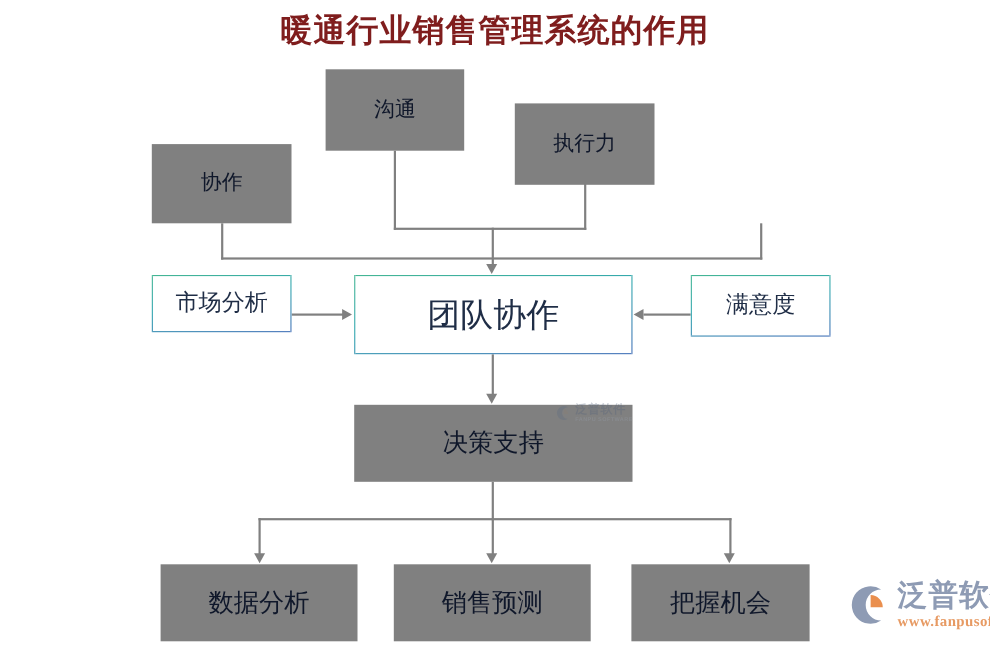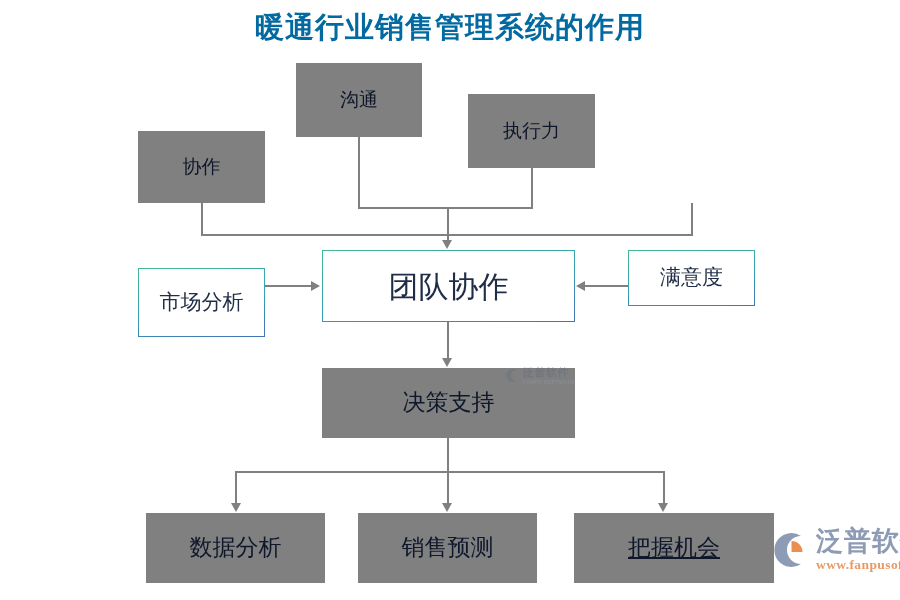--- a/index.html
+++ b/index.html
@@ -20,21 +20,21 @@
 
   
   .title {
     position: absolute;
     left: 0;
     top: 8px;
     width: 900px;
     text-align: center;
     font-size: 29px;
     font-weight: bold;
-    color: #0369a1;
+    color: #7f1d1d;
     letter-spacing: 1px;
     font-family: "Liberation Serif", "DejaVu Serif", serif;
   }
 
   
   .node {
     position: absolute;
     box-sizing: border-box;
     display: flex;
     align-items: center;
@@ -177,21 +177,21 @@
 
   <div class="ln lnh" style="left:358px; top:207px; width:175px;"></div>
 
   <div class="ln lnv" style="left:201px; top:203px; height:33px;"></div>
   <div class="ln lnv" style="left:691px; top:203px; height:33px;"></div>
   <div class="ln lnh" style="left:201px; top:234px; width:492px;"></div>
 
   <div class="ln lnv" style="left:447px; top:207px; height:36px;"></div>
   <div class="arrow-down" style="left:441.5px; top:240px;"></div>
 
-  <div class="node node-outline" style="left:138px; top:268px; width:127px; height:69px;">
+  <div class="node node-outline" style="left:138px; top:250px; width:127px; height:52px;">
     <span>市场分析</span>
   </div>
 
   <div class="node node-outline big" style="left:322px; top:250px; width:253px; height:72px;">
     <span>团队协作</span>
   </div>
 
   <div class="node node-outline" style="left:628px; top:250px; width:127px; height:56px;">
     <span>满意度</span>
   </div>
@@ -235,21 +235,21 @@
   <div class="arrow-down" style="left:657.5px; top:503px;"></div>
 
   <div class="node node-gray big" style="left:146px; top:513px; width:179px; height:70px;text-align:center;">
     <span>数据分析</span>
   </div>
 
   <div class="node node-gray big" style="left:358px; top:513px; width:179px; height:70px;">
     <span>销售预测</span>
   </div>
 
-  <div class="node node-gray big" style="left:574px; top:513px; width:200px; height:70px;text-decoration:underline;">
+  <div class="node node-gray big" style="left:574px; top:513px; width:162px; height:70px;">
     <span>把握机会</span>
   </div>
 
   <div class="logo" style="left:771px; top:528px;">
     <div class="logo-mark" style="width:40px; height:40px; margin-right:5px;">
       <svg width="40" height="40" viewBox="0 0 40 40" aria-hidden="true">
         <path d="M30 6 A17 17 0 1 0 30 34 A13.5 13.5 0 1 1 30 6 Z" fill="#8e9bb4"></path>
         <path d="M20.5 11 A11 11 0 0 1 31.5 22 L20.5 22 Z" fill="#ea8f4e"></path>
       </svg>
     </div>

